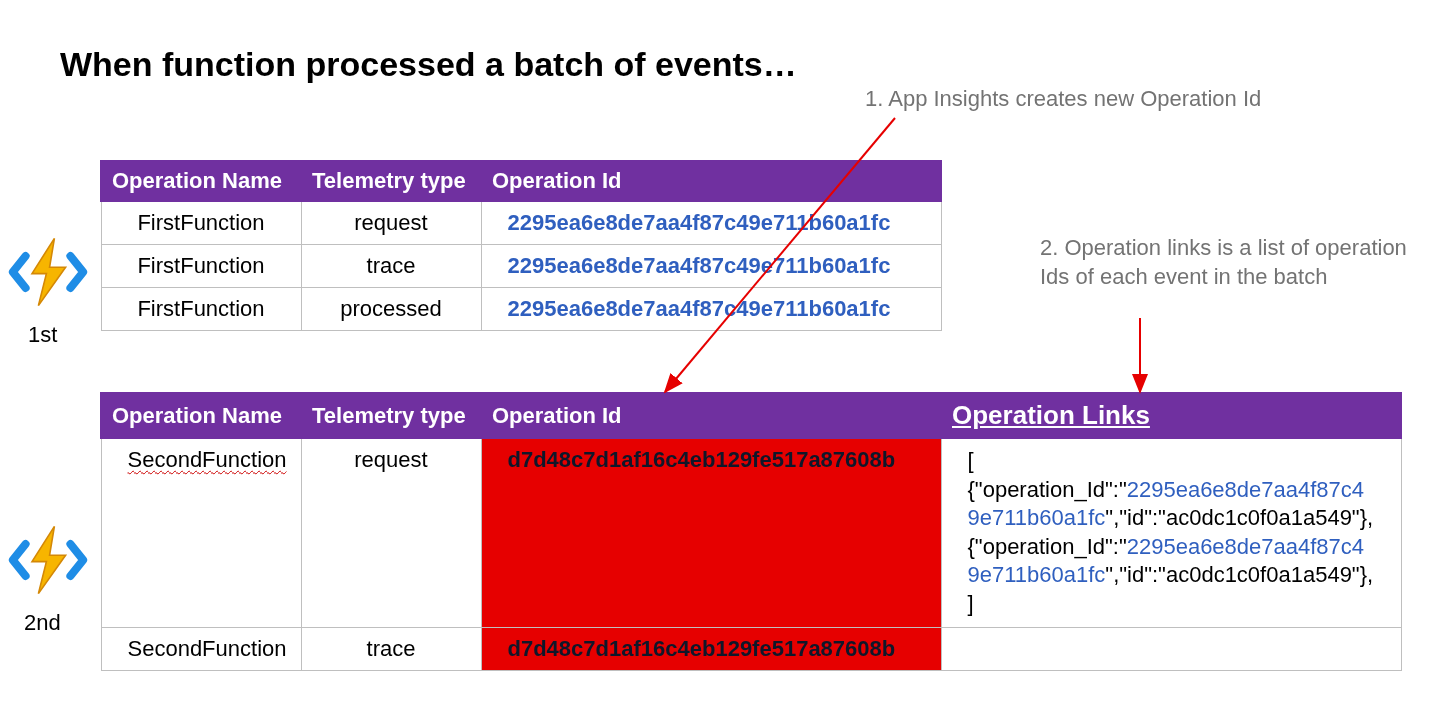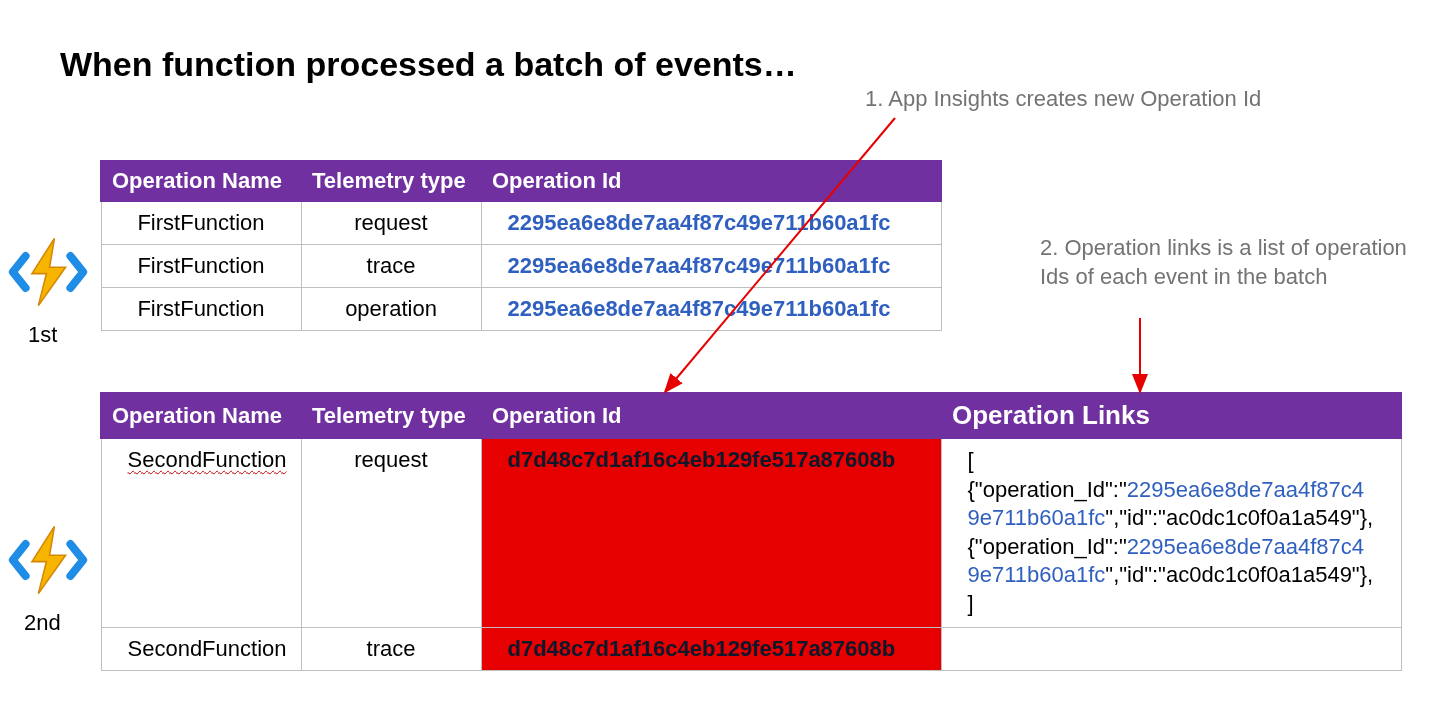--- a/index.html
+++ b/index.html
@@ -45,21 +45,21 @@
   table.tbl td {
     border: 1px solid #bfbfbf;
     padding: 8px 26px;
     font-size: 22px;
     vertical-align: top;
     background: #fff;
   }
   table.tbl td.center { text-align: center; }
   .op-id-link { color: #2f5fbf; font-weight: 600; }
   .op-id-red  { background: #e60000 !important; color: #0f172a; font-weight: 700; }
-  .underline-heading { font-size: 26px !important; font-weight: 700; }
+  .underline-heading { text-decoration: underline; font-size: 26px !important; font-weight: 700; }
   .squiggly {
     text-decoration: underline wavy #c00;
     text-decoration-thickness: 1px;
     text-underline-offset: 3px;
   }
 
   
   #table1 { position: absolute; top: 160px; left: 100px; width: 840px; }
   #table1 col.c1 { width: 200px; }
   #table1 col.c2 { width: 180px; }
@@ -133,21 +133,21 @@
       <td class="center">request</td>
       <td class="op-id-link">2295ea6e8de7aa4f87c49e711b60a1fc</td>
     </tr>
     <tr>
       <td class="center">FirstFunction</td>
       <td class="center">trace</td>
       <td class="op-id-link">2295ea6e8de7aa4f87c49e711b60a1fc</td>
     </tr>
     <tr>
       <td class="center">FirstFunction</td>
-      <td class="center">operation</td>
+      <td class="center">processed</td>
       <td class="op-id-link">2295ea6e8de7aa4f87c49e711b60a1fc</td>
     </tr>
   </tbody>
 </table>
 
 <table id="table2" class="tbl">
   <colgroup>
       <col class="c1">
       <col class="c2">
       <col class="c3">

